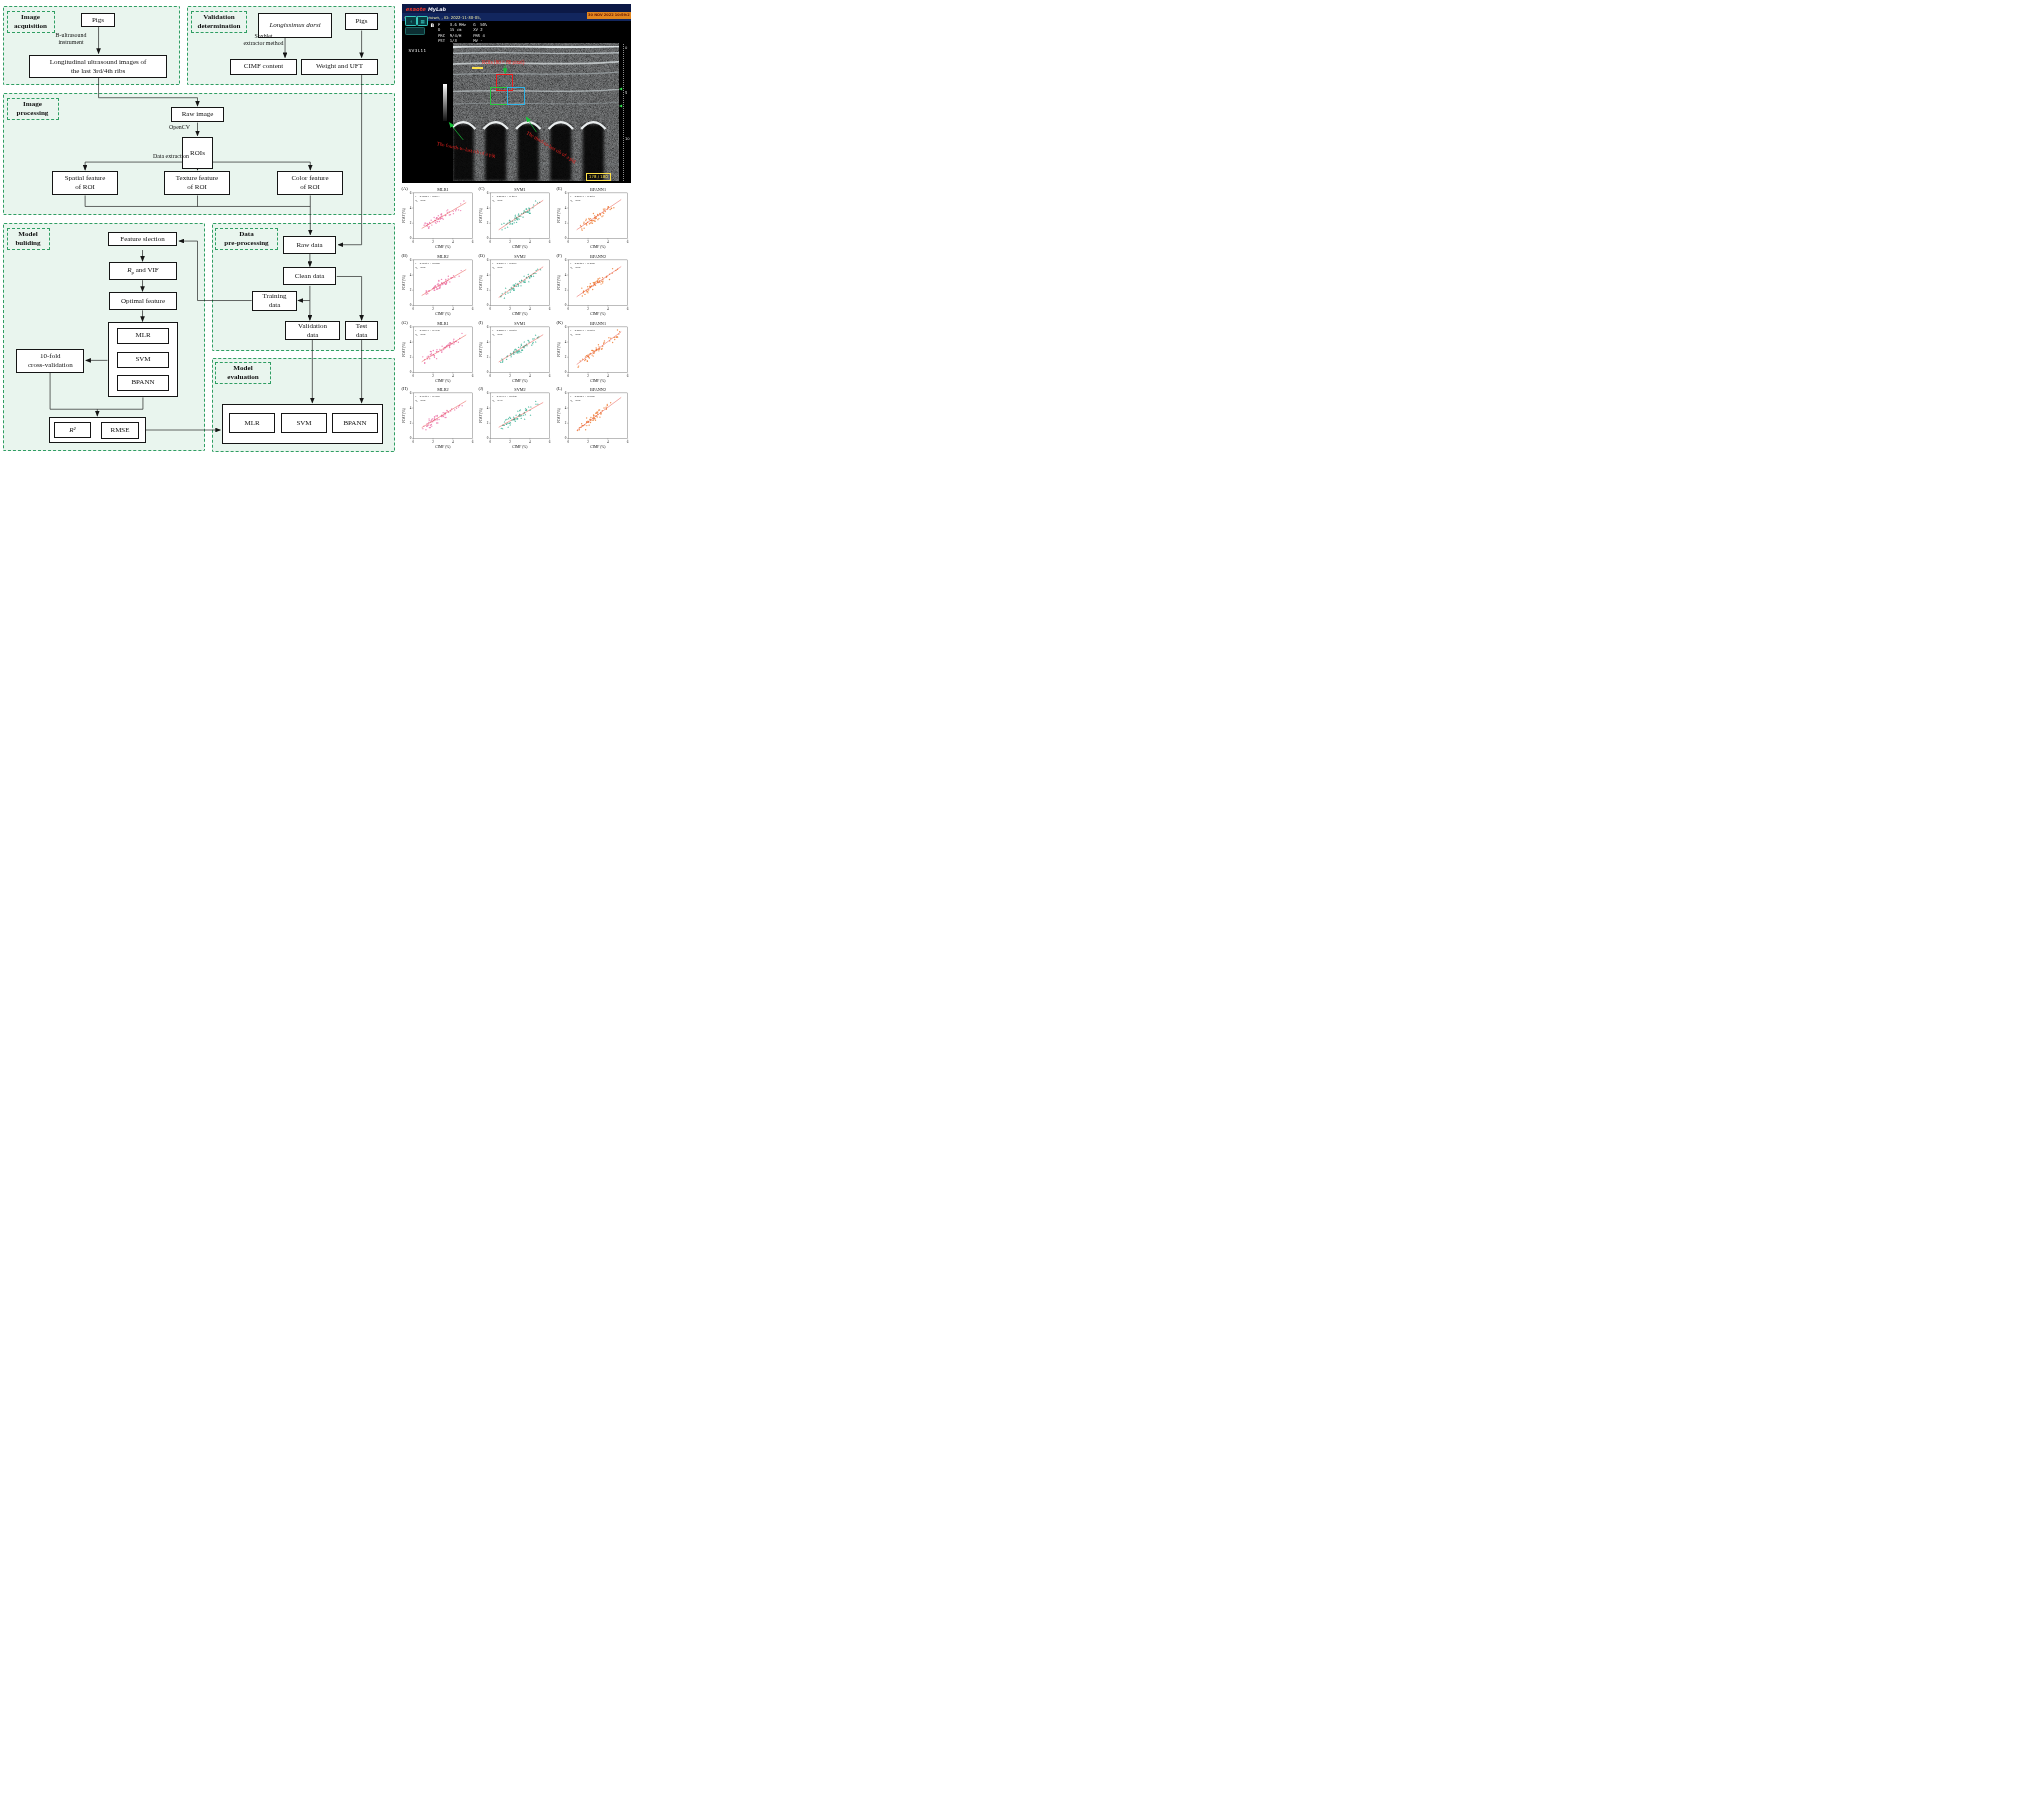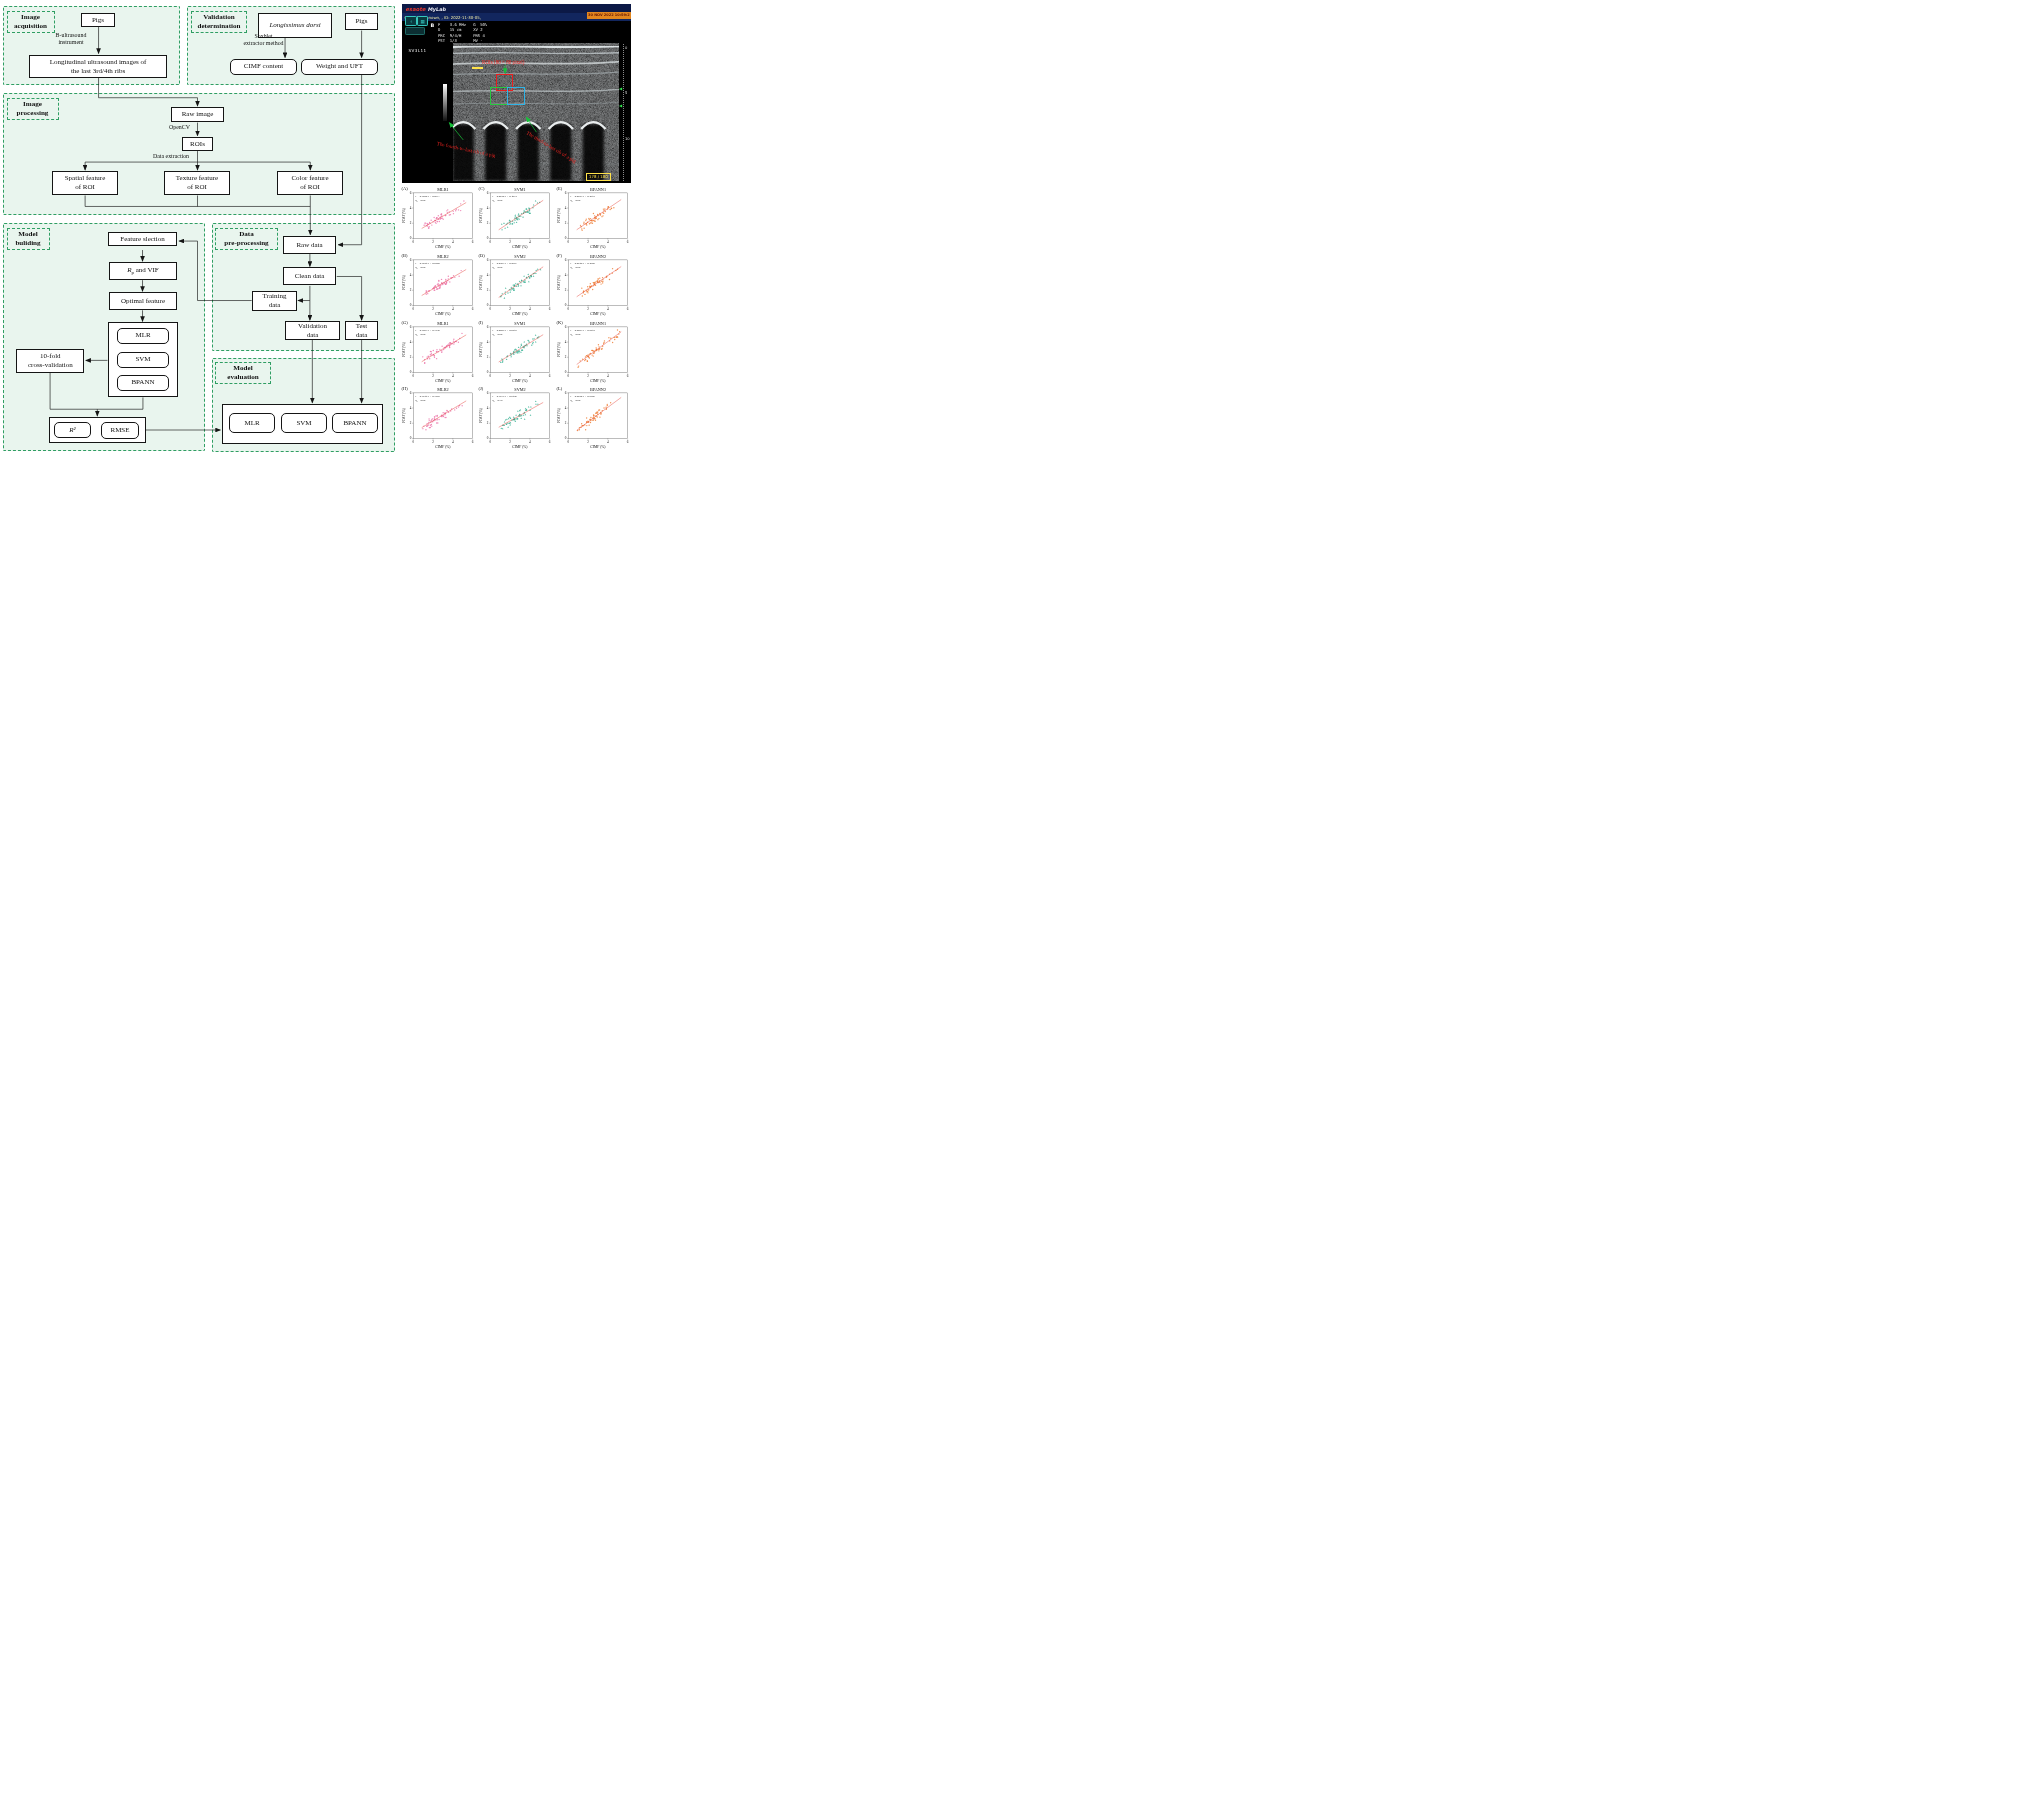--- a/index.html
+++ b/index.html
@@ -4,21 +4,21 @@
 <style>
   html,body{margin:0;padding:0;}
   body{width:633px;height:454px;position:relative;background:#fff;overflow:hidden;
        font-family:"Liberation Serif",serif;color:#111;}
   
   .sec{position:absolute;border:0.9px dashed #2f9e63;background:#e9f5ee;border-radius:1.2px;z-index:1;}
   .sec-title{position:absolute;border:0.9px dashed #2f9e63;display:flex;align-items:center;justify-content:center;
        text-align:center;font-weight:700;font-size:7.1px;line-height:1.28;white-space:pre-line;z-index:4;}
   .box{position:absolute;background:#fff;border:0.7px solid #151515;display:flex;align-items:center;justify-content:center;
        text-align:center;font-size:7px;line-height:1.28;white-space:pre-line;z-index:3;box-sizing:border-box;}
-  .round{border-radius:5px;}
+  .round{border-radius:0;}
   .it{font-style:italic;}
   .lbl{position:absolute;font-size:5.9px;text-align:center;line-height:1.25;white-space:pre-line;z-index:4;}
   .arrows{position:absolute;left:0;top:0;z-index:2;}
   sub{font-size:0.68em;}
   
   .us{position:absolute;left:402px;top:4.1px;width:229px;height:179px;background:#000;overflow:hidden;
       font-family:"DejaVu Sans",sans-serif;z-index:1;}
   .us-top{position:absolute;left:0;top:0;width:100%;height:9px;background:#0c1946;}
   .esaote{position:absolute;left:3.7px;top:1.6px;color:#e8372c;font-style:italic;font-weight:700;font-size:5.3px;}
   .mylab{position:absolute;left:26px;top:2px;color:#e9e9f2;font-weight:700;font-size:4.9px;font-style:italic;}
@@ -115,21 +115,21 @@
 evaluation</div>
 
   <div class="box" style="left:81px;top:13px;width:34px;height:14px">Pigs</div>
   <div class="box" style="left:29px;top:55px;width:138px;height:23px">Longitudinal ultrasound images of
 the last 3rd/4th ribs</div>
   <div class="box it" style="left:258px;top:13px;width:74px;height:25px">Longissimus dorsi</div>
   <div class="box" style="left:345px;top:13px;width:33px;height:17px">Pigs</div>
   <div class="box round" style="left:230px;top:59px;width:67px;height:15.5px">CIMF content</div>
   <div class="box round" style="left:301px;top:59px;width:77px;height:15.5px">Weight and UFT</div>
   <div class="box" style="left:171px;top:107px;width:53px;height:14.7px">Raw image</div>
-  <div class="box" style="left:182px;top:137px;width:31px;height:14px">ROIs</div>
+  <div class="box" style="left:182px;top:137px;width:31px;height:32px">ROIs</div>
   <div class="box" style="left:52px;top:171px;width:66px;height:23.6px">Spatial feature
 of ROI</div>
   <div class="box" style="left:164px;top:171px;width:66px;height:23.6px">Texture feature
 of ROI</div>
   <div class="box" style="left:277px;top:171px;width:66px;height:23.6px">Color feature
 of ROI</div>
 
   <div class="box" style="left:108px;top:232px;width:69px;height:14px">Feature slection</div>
   <div class="box" style="left:109px;top:262px;width:68px;height:18px">
     <span><i>R</i><sub>p</sub><span>&nbsp;and VIF</span></span>

